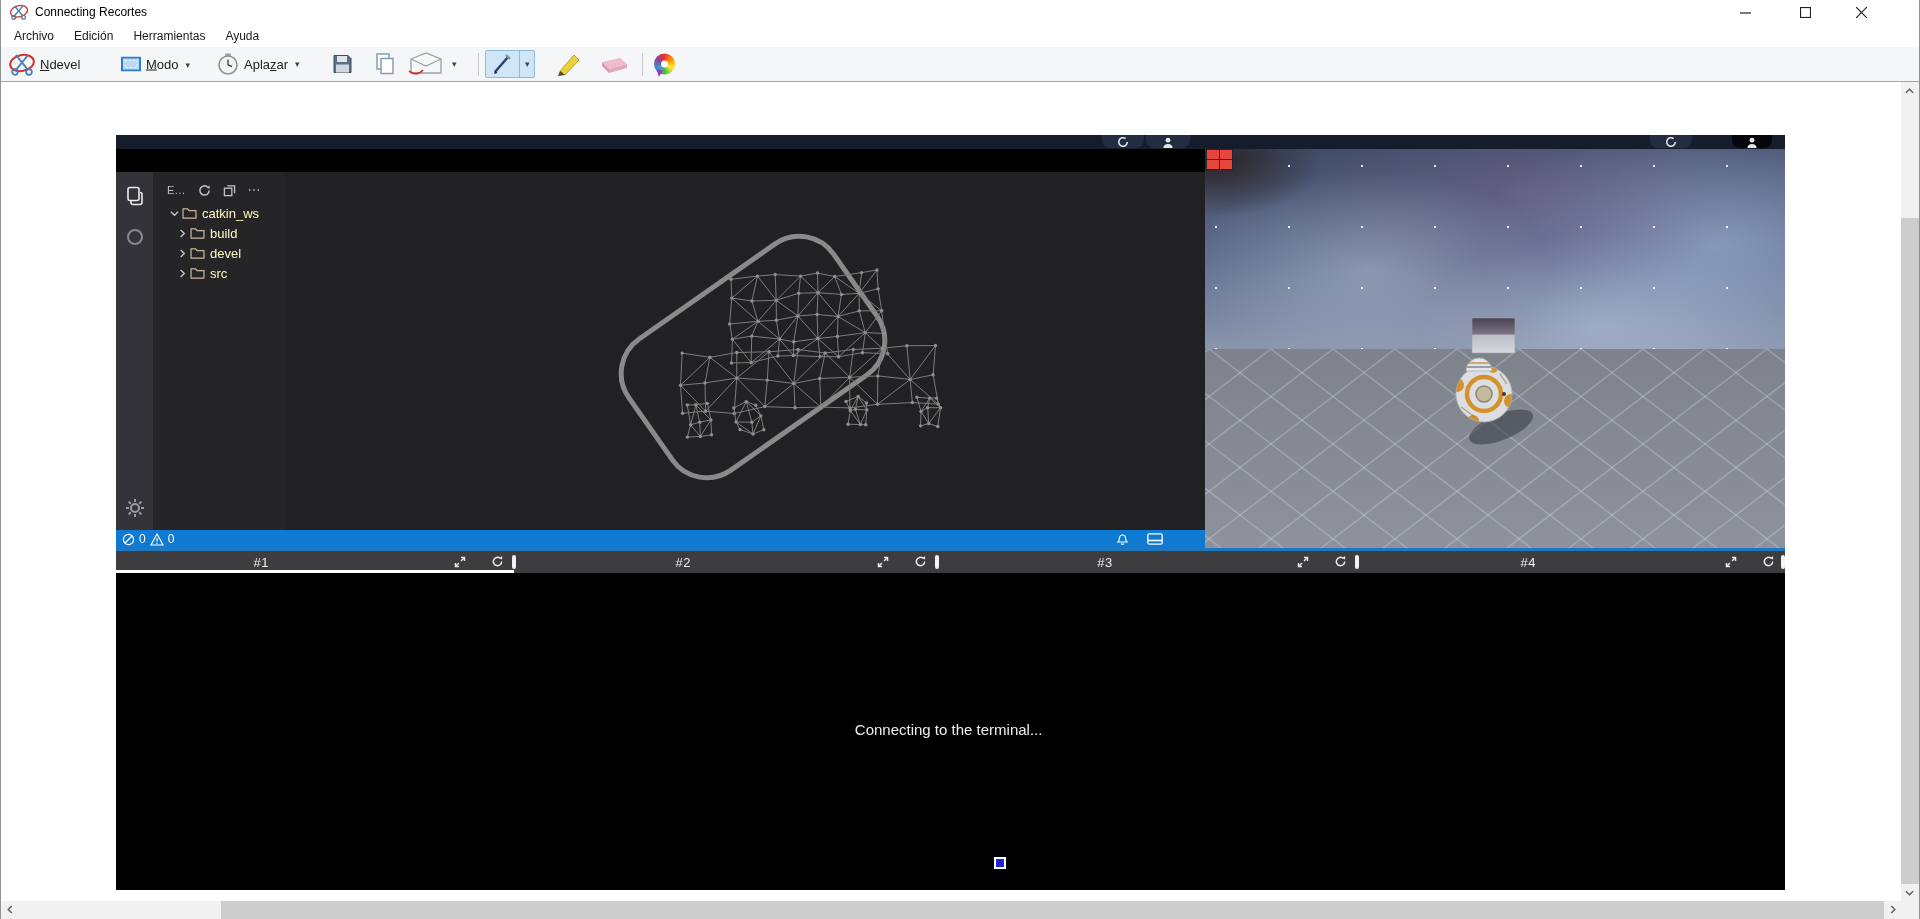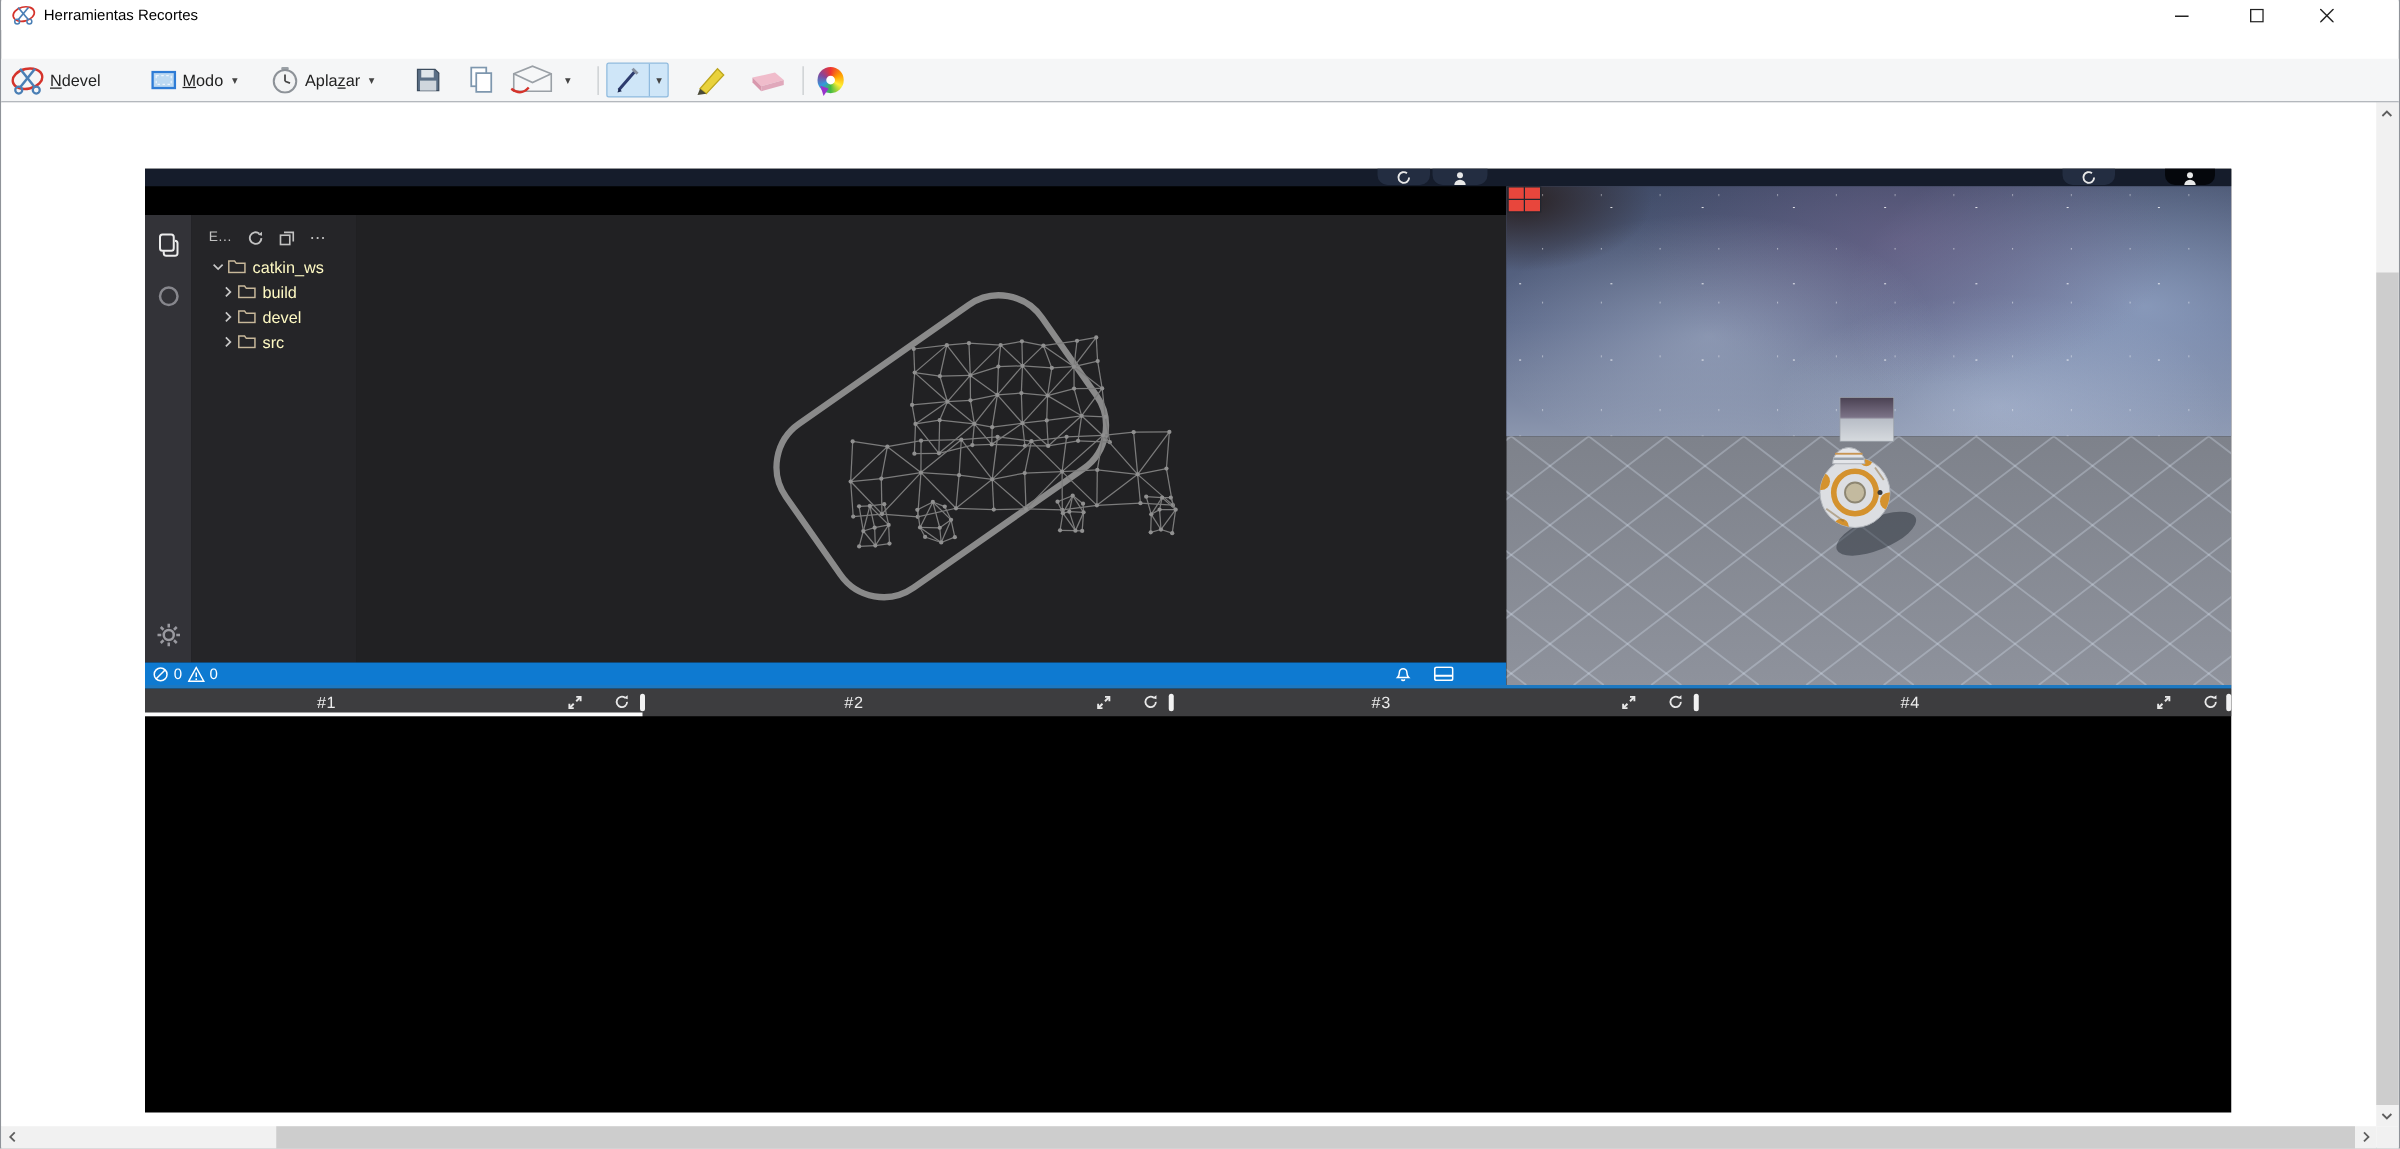--- a/index.html
+++ b/index.html
@@ -126,39 +126,45 @@
 <div class="window">
 
   <div class="titlebar">
     <svg class="app-icon" viewBox="0 0 26 24">
       <ellipse cx="13" cy="11" rx="11.5" ry="7.5" fill="none" stroke="#d5332b" stroke-width="1.8" transform="rotate(-14 13 11)"></ellipse>
       <line x1="7" y1="4" x2="18" y2="17" stroke="#4a7fb5" stroke-width="1.8"></line>
       <line x1="18" y1="4" x2="7" y2="17" stroke="#4a7fb5" stroke-width="1.8"></line>
       <circle cx="6" cy="19" r="2.6" fill="none" stroke="#4a7fb5" stroke-width="1.6"></circle>
       <circle cx="19" cy="19" r="2.6" fill="none" stroke="#4a7fb5" stroke-width="1.6"></circle>
     </svg>
-    <span class="title-text">Herramientas Recortes</span>
+    <span class="title-text">Connecting Recortes</span>
     <div class="win-btn btn-min">
       <svg width="11" height="11" viewBox="0 0 11 11">
           <line x1="0" y1="6" x2="11" y2="6" stroke="#222" stroke-width="1.2"></line>
         </svg>
     </div>
     <div class="win-btn btn-max">
       <svg width="11" height="11" viewBox="0 0 11 11">
           <rect x="0.5" y="0.5" width="10" height="10" fill="none" stroke="#222" stroke-width="1.2"></rect>
         </svg>
     </div>
     <div class="win-btn btn-close">
       <svg width="11" height="11" viewBox="0 0 11 11">
           <line x1="0" y1="0" x2="11" y2="11" stroke="#222" stroke-width="1.2"></line>
           <line x1="11" y1="0" x2="0" y2="11" stroke="#222" stroke-width="1.2"></line>
         </svg>
     </div>
   </div>
 
+  <div class="menubar">
+    <span class="menu-item">Archivo</span>
+    <span class="menu-item">Edición</span>
+    <span class="menu-item">Herramientas</span>
+    <span class="menu-item">Ayuda</span>
+  </div>
 
   <div class="toolbar">
 
     <div class="tb" style="left:8px">
       <svg width="26" height="26" viewBox="0 0 26 26">
         <ellipse cx="13" cy="12" rx="12" ry="8" fill="none" stroke="#d5332b" stroke-width="2" transform="rotate(-12 13 12)"></ellipse>
         <line x1="7" y1="4" x2="19" y2="19" stroke="#4a7fb5" stroke-width="2"></line>
         <line x1="19" y1="4" x2="7" y2="19" stroke="#4a7fb5" stroke-width="2"></line>
         <circle cx="6" cy="21" r="2.8" fill="none" stroke="#4a7fb5" stroke-width="1.8"></circle>
         <circle cx="20" cy="21" r="2.8" fill="none" stroke="#4a7fb5" stroke-width="1.8"></circle>
@@ -884,20 +890,24 @@
               <line x1="2" y1="10" x2="5" y2="7" stroke="#e8e8e8" stroke-width="1.5"></line>
             </svg>
           <svg class="tab-ic-refresh" width="13" height="13" viewBox="0 0 14 14">
               <path d="M11.5,7 a4.5,4.5 0 1 1 -1.7,-3.5" fill="none" stroke="#e8e8e8" stroke-width="1.6"></path>
               <polygon points="12,1.2 12,4.8 8.6,3.6" fill="#e8e8e8"></polygon>
             </svg>
           <div class="tab-div" style="right:0px"></div>
         </div>
       </div>
 
+      <div class="terminal">
+        <span class="term-msg">Connecting to the terminal...</span>
+        <div class="term-cursor"></div>
+      </div>
 
     </div>
   </div>
 
   <div class="vscroll">
     <div class="scroll-arrow" style="left:0;top:0;">
       <svg width="9" height="6" viewBox="0 0 10 6">
           <polyline points="1,5 5,1 9,5" fill="none" stroke="#5e5e5e" stroke-width="1.6"></polyline>
         </svg>
     </div>

